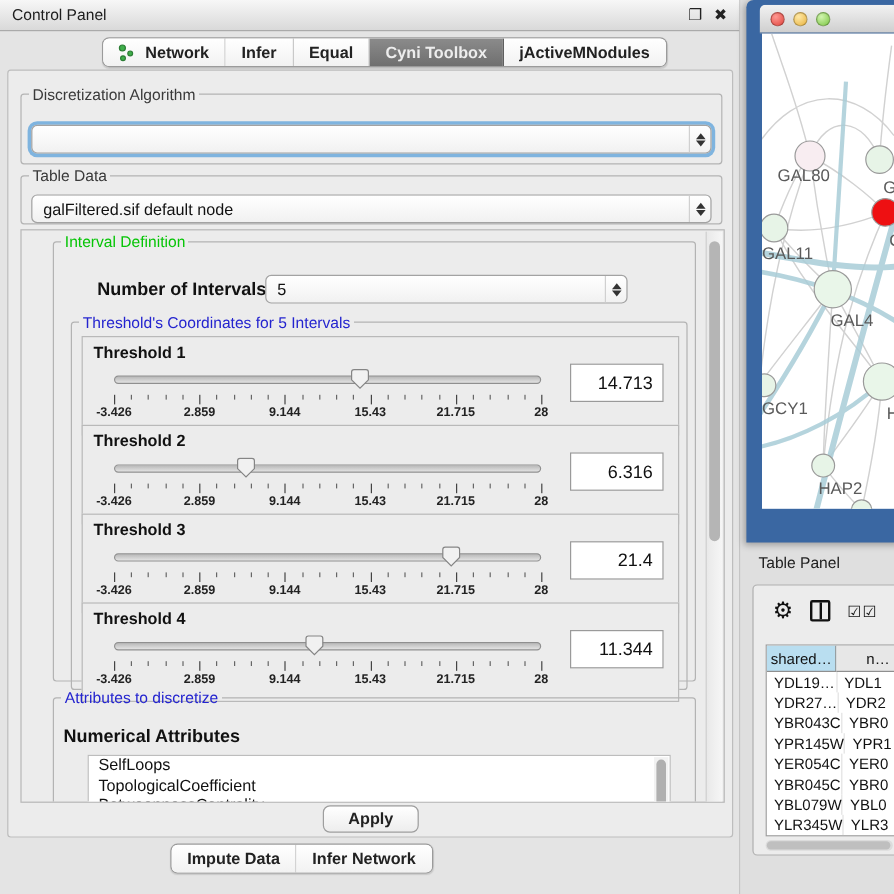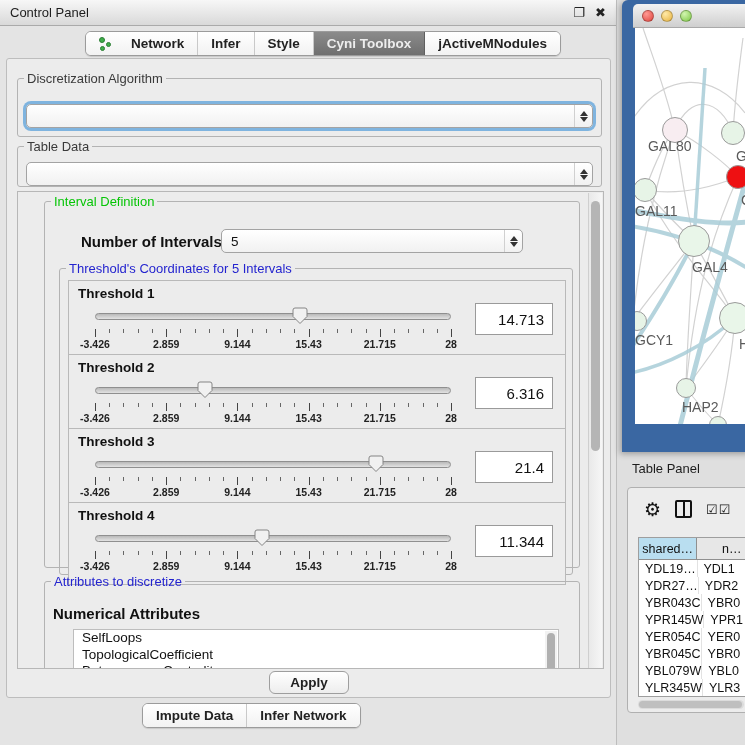--- a/index.html
+++ b/index.html
@@ -10,21 +10,21 @@
   
   .control-panel { position:absolute; left:0; top:0; width:617px; height:745px; background:#e4e4e4; border-right:1px solid #bdbdbd; }
   .cp-titlebar { position:absolute; left:0; top:0; width:100%; height:26px;
     background:linear-gradient(#f7f7f7,#d9d9d9); border-bottom:1px solid #aaa;
     display:flex; align-items:center; padding:0 10px; font-size:13px; color:#1d1d1d; }
   .cp-title { flex:1; }
   .win-btn { font-size:13px; color:#222; margin-left:10px; cursor:default; }
 
   
   .seg-bar { position:absolute; display:flex; background:#fff; border:1px solid #9b9b9b; border-radius:6px; overflow:hidden; height:25px; box-shadow:0 1px 1px rgba(0,0,0,.12); }
-  .seg { display:flex; align-items:center; gap:19px; padding:1px 13px; font-size:13.5px; font-weight:bold; color:#222; border-right:1px solid #c9c9c9; background:linear-gradient(#ffffff,#f2f2f2); white-space:nowrap; }
+  .seg { display:flex; align-items:center; gap:9px; padding:1px 13px; font-size:13.5px; font-weight:bold; color:#222; border-right:1px solid #c9c9c9; background:linear-gradient(#ffffff,#f2f2f2); white-space:nowrap; }
   .seg:last-child { border-right:none; }
   .seg.selected { background:linear-gradient(#8b8b8b,#6f6f6f); color:#ededed; border-right-color:#5f5f5f; }
   .top-tabs { left:85px; top:31px; }
   .bottom-tabs { left:142px; top:703px; }
 
   .net-icon { width:13px; height:14px; position:relative; display:inline-block; }
   .net-icon i { position:absolute; border-radius:50%; background:#3fae4a; border:1px solid #2c7d35; }
   .net-icon .d1 { width:6px; height:6px; left:0; top:0; }
   .net-icon .d2 { width:5px; height:5px; left:7px; top:5px; }
   .net-icon .d3 { width:5px; height:5px; left:1px; top:9px; }
@@ -133,21 +133,21 @@
             <i class="d1"></i>
             <i class="d2"></i>
             <i class="d3"></i>
           </span>
         <span>Network</span>
       </div>
       <div class="seg">
           <span>Infer</span>
         </div>
       <div class="seg">
-          <span>Style</span>
+          <span>Equal</span>
         </div>
       <div class="seg selected">
           <span>Cyni Toolbox</span>
         </div>
       <div class="seg">
           <span>jActiveMNodules</span>
         </div>
     </div>
 
     <div class="cp-body">
@@ -158,20 +158,21 @@
           <span class="stepper">
               <b class="up"></b>
               <b class="dn"></b>
             </span>
         </div>
       </fieldset>
 
       <fieldset class="group" style="left:10px; top:80px; width:585px; height:48px;">
         <legend class="g-dark">Table Data</legend>
         <div class="combo" style="left:8px; top:8px; width:567px;">
+          <span>galFiltered.sif default node</span>
           <span class="stepper">
               <b class="up"></b>
               <b class="dn"></b>
             </span>
         </div>
       </fieldset>
 
       <div class="scroll-panel">
 
         <fieldset class="group" style="left:26px; top:2px; width:536px; height:374px;">

